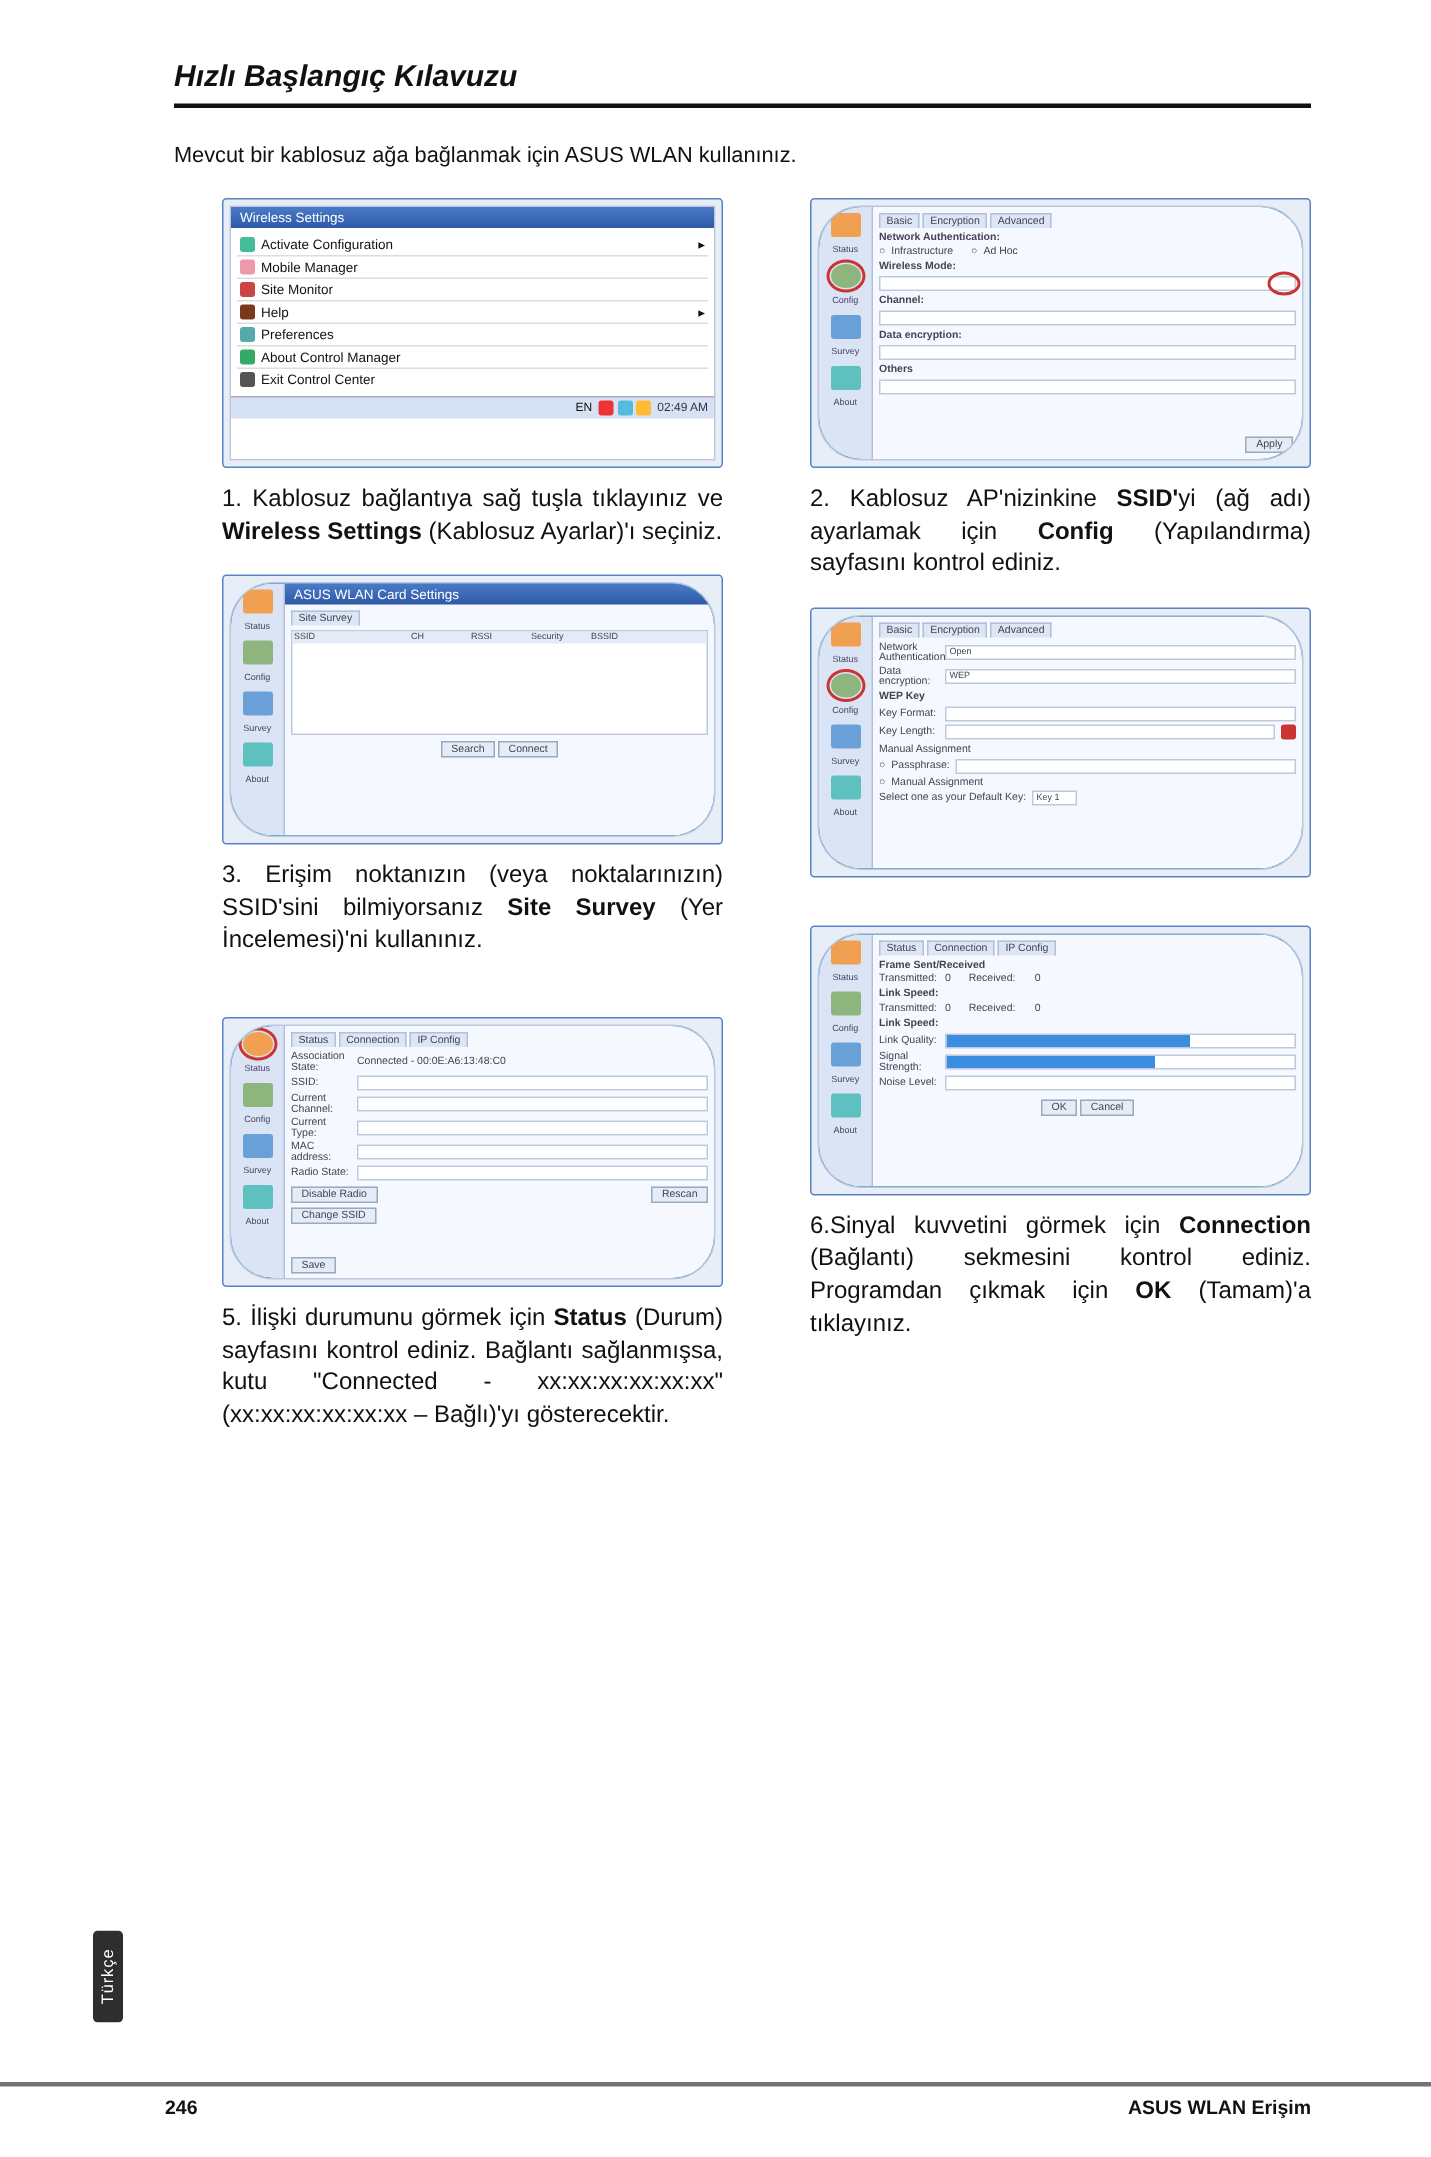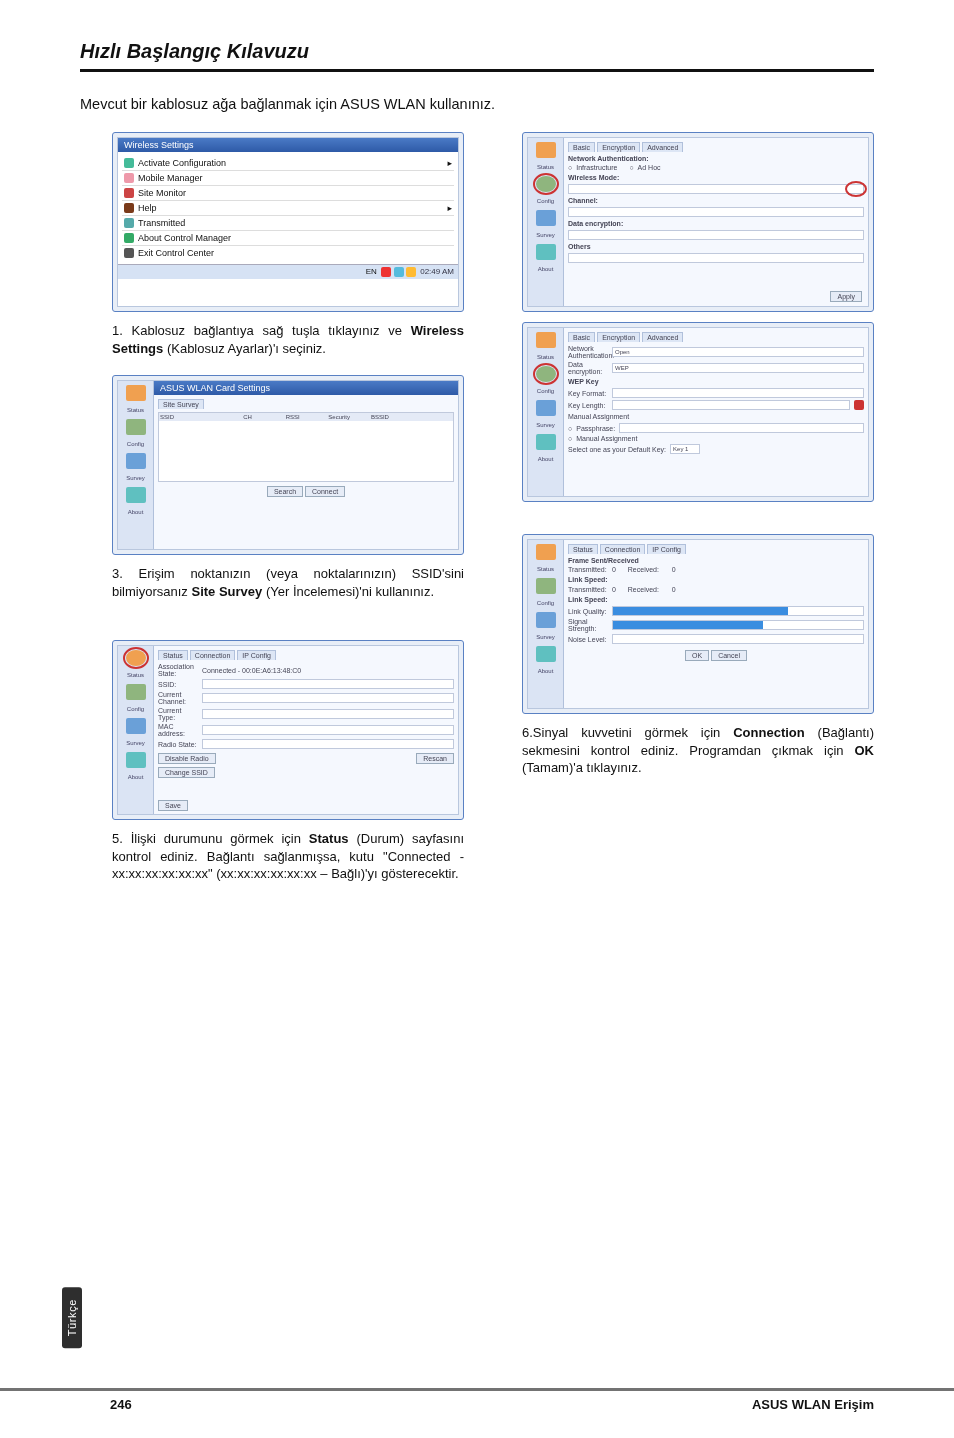--- a/index.html
+++ b/index.html
@@ -1,41 +1,41 @@
 <!DOCTYPE html>
 <html><head>
 <meta charset="utf-8">
 <style>
   * { box-sizing: border-box; }
   body { margin: 0; font-family: Arial, Helvetica, sans-serif; font-size: 13px; color: #111; }
-  .page { width: 954px; height: 1438px; margin: 0 auto; background: #fff; position: relative; padding: 40px 80px 0 80px; }
+  .page { width: 954px; height: 1438px; margin: 0 auto; background: #fff; position: relative; padding: 40px 80px 0 116px; }
   .header-title { font-style: italic; font-weight: bold; font-size: 20px; margin-bottom: 6px; }
   .header-rule { border: none; border-top: 3px solid #111; margin: 0 0 24px 0; }
   h1.main-title { font-family: Arial, Helvetica, sans-serif; font-size: 28px; font-weight: bold; line-height: 1.15; margin: 0 0 10px 0; letter-spacing: 0.2px; }
   p.intro { font-size: 14.5px; margin: 8px 0 20px 0; }
   .two-col { display: flex; gap: 26px; }
   .col { flex: 1; margin-left: 32px; }
   .ss { border: 1px solid #5a81c3; background: #e8eef7; border-radius: 3px; padding: 4px; margin-bottom: 10px; height: 150px; position: relative; }
   .ss-inner { background: #fff; border: 1px solid #b9c7de; height: 100%; overflow: hidden; }
   .win-title { background: linear-gradient(#4a7ac6, #2e5aa7); color:#fff; font-size: 9px; padding: 2px 6px; }
   .menu-list { font-size: 9px; padding: 4px; }
   .menu-list div { display: flex; align-items: center; gap: 4px; padding: 2px 2px; border-bottom: 1px solid #ddd; }
   .menu-list div:last-child { border-bottom: none; }
   .ico { width:10px; height:10px; display:inline-block; background:#6a9; border-radius:2px; flex:0 0 10px; }
   .tray { background:#d6e2f4; font-size:8px; padding:2px 4px; text-align:right; border-top:1px solid #aab; }
   .tray .clock { color:#334; }
-  .num-step { font-size: 13px; line-height: 1.35; margin: 0 0 18px 0; text-align: justify; }
+  .num-step { font-size: 16px; line-height: 1.35; margin: 0 0 18px 0; text-align: justify; }
   strong { font-weight: bold; }
   .side-tab { position: absolute; left: 62px; bottom: 90px; background: #2e2e2e; color:#fff; font-size: 11px; padding: 12px 4px; writing-mode: vertical-rl; transform: rotate(180deg); border-radius: 3px; letter-spacing: 0.6px; }
   .footer { position: absolute; left:0; right:0; bottom: 26px; border-top: 3px solid #737373; padding-top: 6px; }
   .footer-inner { display:flex; justify-content: space-between; padding: 0 80px 0 110px; font-size: 13px; font-weight:bold; }
   
   .ss2 { height: 160px; }
   .ss3 { height: 180px; }
-  .app-win { background:#fef9c3; height:100%; display:flex; }
+  .app-win { background:#0369a1; height:100%; display:flex;border-radius:29px; }
   .app-side { width: 36px; background:#dbe4f4; border-right:1px solid #b0c0db; display:flex; flex-direction:column; align-items:center; padding:4px 0; gap:6px; }
   .app-side .sic { width:20px; height:16px; background:#f0a050; border-radius:2px; }
   .app-side .sic.g { background:#8fb57e; }
   .app-side .sic.b { background:#6aa0d8; }
   .app-side .sic.t { background:#5fc0c0; }
   .app-side .lbl { font-size:6px; color:#446; }
   .app-main { flex:1; background:#f5f8fe; padding:4px; font-size:7px; color:#445; position:relative; }
   .tab-row { display:flex; gap:2px; margin-bottom:3px; }
   .tab { background:#dde6f5; border:1px solid #b0c0db; border-bottom:none; padding:1px 4px; }
   .frm-row { display:flex; align-items:center; gap:4px; margin:2px 0; }
@@ -74,21 +74,21 @@
                 <span class="ico" style="background:#c44;"></span>
                 <span>Site Monitor</span>
               </div>
             <div>
                 <span class="ico" style="background:#7a3a1a;"></span>
                 <span>Help</span>
                 <span style="margin-left:auto">▸</span>
               </div>
             <div>
                 <span class="ico" style="background:#5aa;"></span>
-                <span>Transmitted</span>
+                <span>Preferences</span>
               </div>
             <div>
                 <span class="ico" style="background:#3a6;"></span>
                 <span>About Control Manager</span>
               </div>
             <div>
                 <span class="ico" style="background:#555;"></span>
                 <span>Exit Control Center</span>
               </div>
           </div>
@@ -248,20 +248,23 @@
             <div class="frm-row">
                 <div class="inp"></div>
               </div>
             <div style="position:absolute;bottom:4px;right:6px;">
               <span class="btn-s">Apply</span>
             </div>
           </div>
         </div>
       </div>
 
+      <p class="num-step">
+        <span>2. Kablosuz AP'nizinkine </span><strong>SSID'</strong><span>yi (ağ adı) ayarlamak için </span><strong>Config</strong><span> (Yapılandırma) sayfasını kontrol ediniz.</span>
+      </p>
 
       <div class="ss ss3">
         <div class="ss-inner app-win">
           <div class="app-side">
             <div class="sic"></div>
               <div class="lbl">Status</div>
             <div class="sic g" style="outline:2px solid #c33;outline-offset:1px;border-radius:50%;"></div>
               <div class="lbl">Config</div>
             <div class="sic b"></div>
               <div class="lbl">Survey</div>

